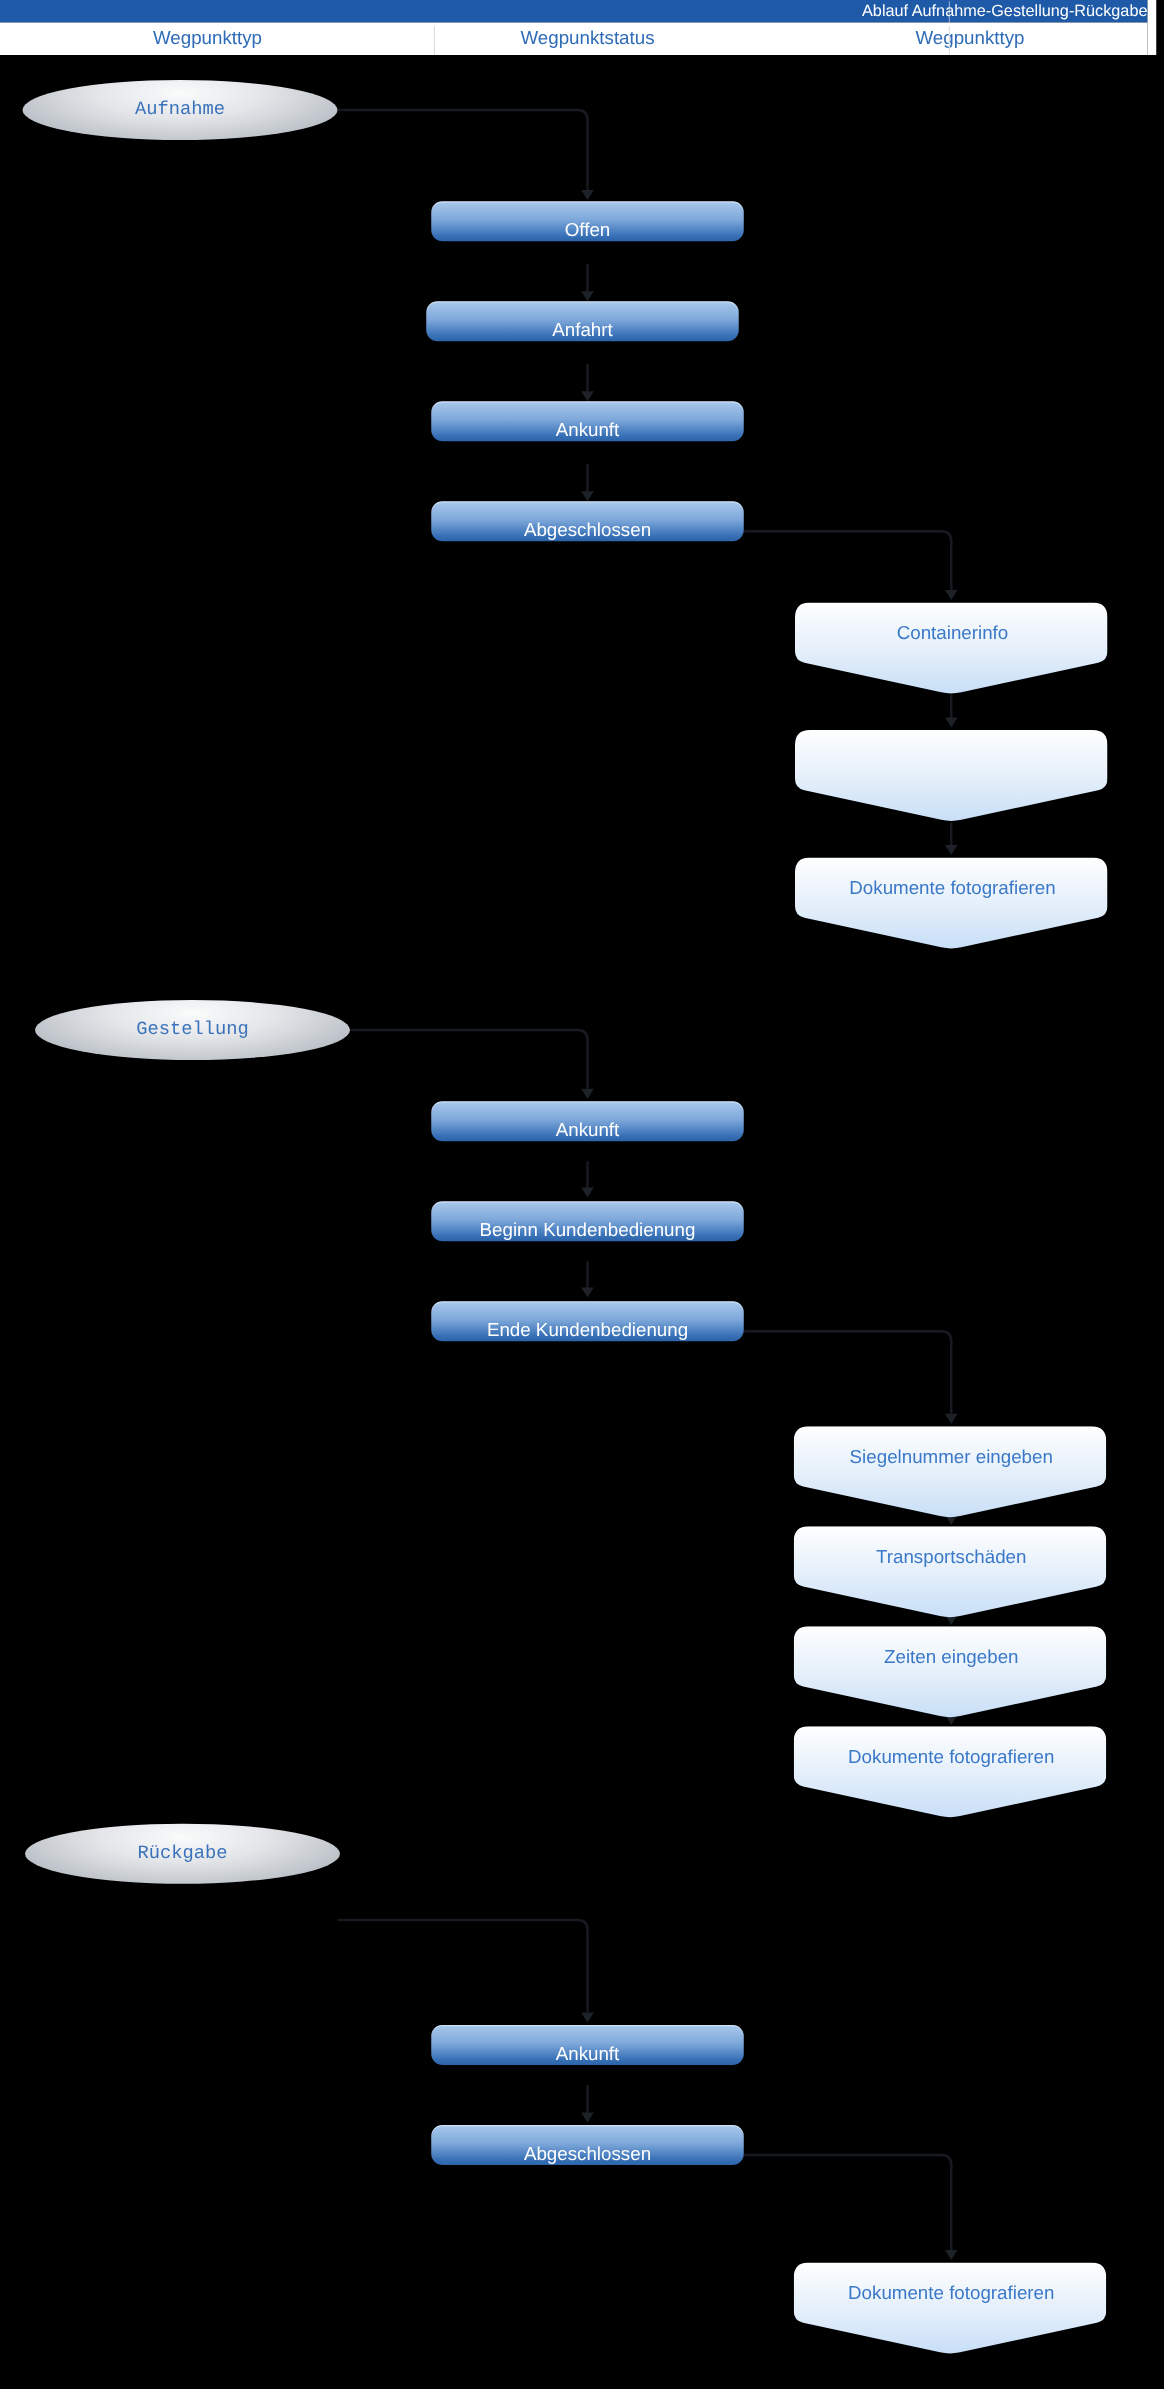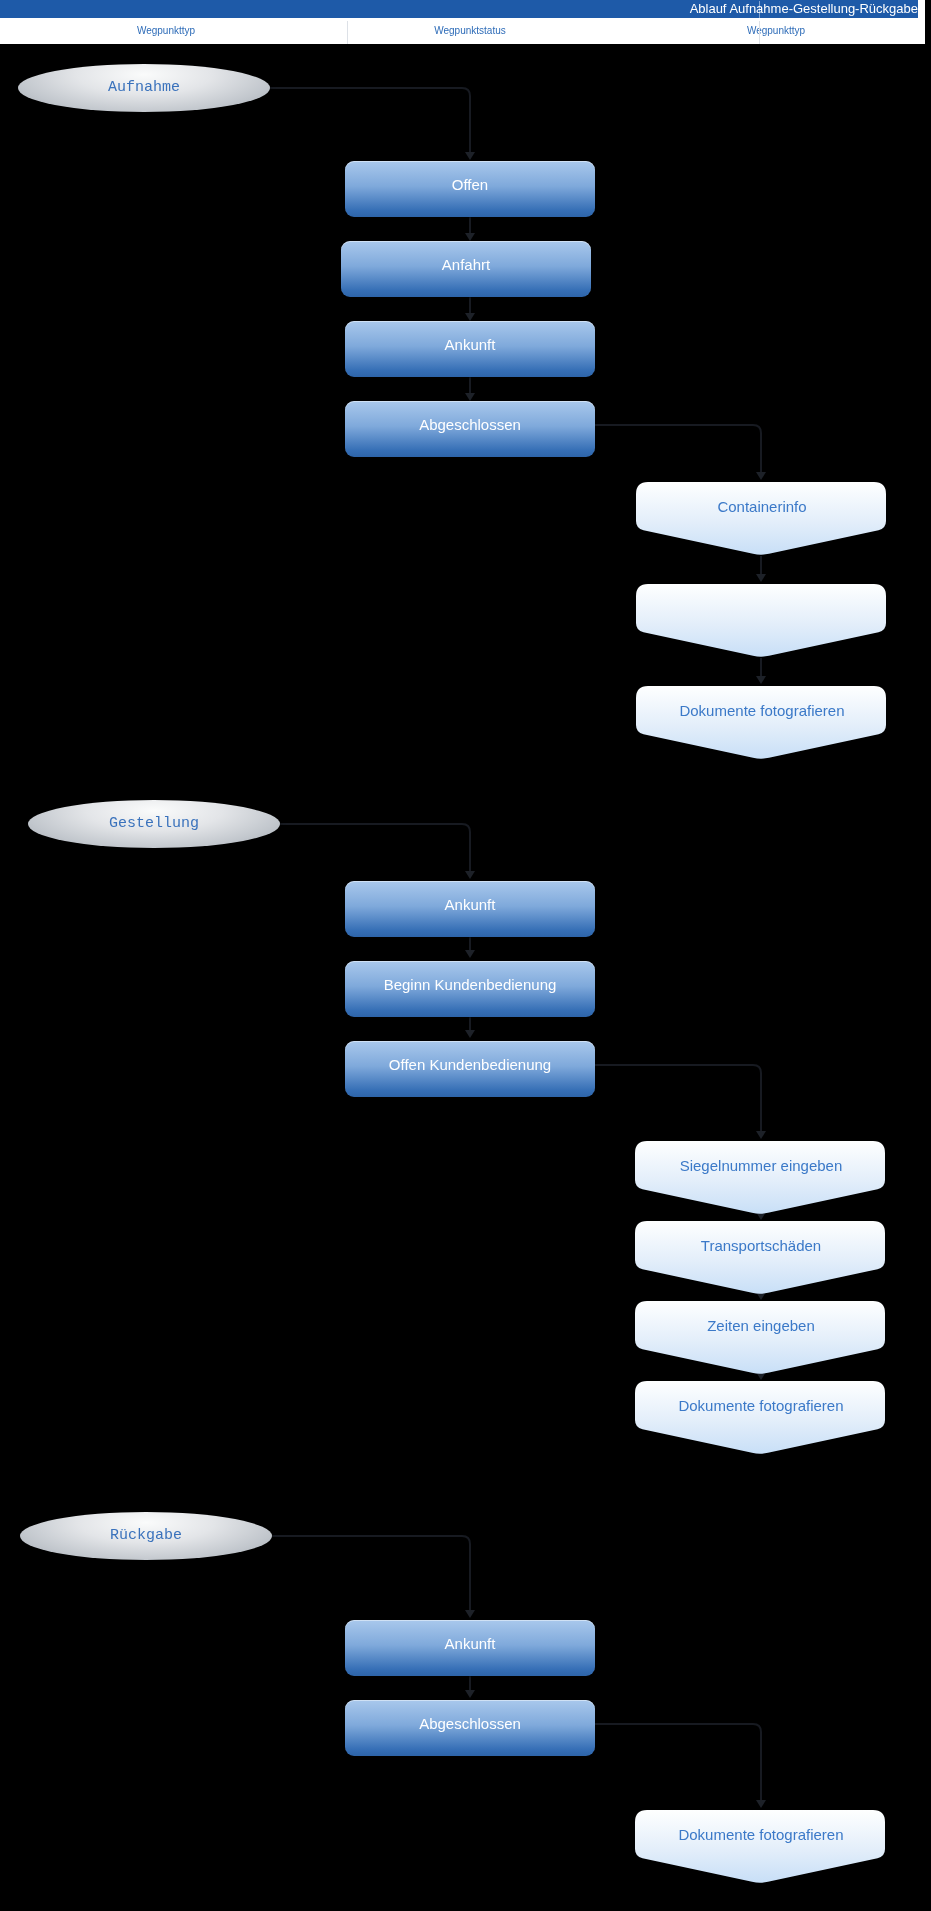--- a/index.html
+++ b/index.html
@@ -12,38 +12,38 @@
     position:absolute;left:0;top:0;width:918px;height:18px;
     background:var(--titlebar-bg,#1e5aa8);
     color:var(--titlebar-text,#ffffff);
     font-size:13px;line-height:18px;text-align:right;
   }
   .header-right-border{position:absolute;left:918px;top:0;width:7px;height:44px;background:#ffffff;}
   .colheader{position:absolute;left:0;top:18px;width:918px;height:26px;background:#ffffff;}
   .col-label{
     position:absolute;top:0;height:26px;line-height:26px;
     transform:translateX(-50%);
-    color:var(--header-text,#2e6cb8);font-size:10px;white-space:nowrap;
+    color:var(--header-text,#2e6cb8);font-size:15px;white-space:nowrap;
   }
   .col-div{position:absolute;top:3px;width:1px;height:23px;background:#dde1e7;}
   .col-div-blue{position:absolute;top:1px;width:1px;height:17px;background:rgba(255,255,255,.45);}
   
   .ellipse{
     position:absolute;width:252px;height:48px;border-radius:50%;
     background:radial-gradient(ellipse at 50% 22%, #fafbfb 0%, #e3e5e8 38%, #c2c7cd 72%, #a2a8b1 100%);
     box-shadow:0 2px 5px rgba(0,0,0,.6);
     text-align:center;
     font-family:Liberation Mono, monospace;
   }
   .ellipse span{
     display:inline-block;line-height:48px;
     color:var(--ellipse-text,#3a72bc);font-size:15px;white-space:nowrap;
   }
   .st{
-    position:absolute;width:250px;height:56px;border-radius:9px;
+    position:absolute;width:250px;height:32px;border-radius:9px;
     background:linear-gradient(180deg,#a9c8ec 0%,#7fa9db 45%,#366fb6 88%,#2d64a9 100%);
     box-shadow:inset 0 1px 0 rgba(255,255,255,.45), 0 1px 2px rgba(0,0,0,.55);
     text-align:center;
   }
   .st span{
     display:inline-block;line-height:48px;
     color:var(--status-text,#ffffff);font-size:15px;white-space:nowrap;
   }
   .fn{position:absolute;width:250px;height:74px;}
   .fn svg{position:absolute;left:0;top:0;display:block;}
@@ -158,21 +158,21 @@
     <span>Gestellung</span>
   </div>
 
   <div class="st" style="left:345px;top:881px">
     <span>Ankunft</span>
   </div>
   <div class="st" style="left:345px;top:961px">
     <span>Beginn Kundenbedienung</span>
   </div>
   <div class="st" style="left:345px;top:1041px">
-    <span>Offen Kundenbedienung</span>
+    <span>Ende Kundenbedienung</span>
   </div>
 
   <div class="fn" style="left:635px;top:1141px">
     <svg width="250" height="74" viewBox="0 0 250 74">
       <path d="M12 0 H238 Q250 0 250 12 V39 Q250 46.5 242.5 48.2 L133 71.8 Q125 73.6 117 71.8 L7.5 48.2 Q0 46.5 0 39 V12 Q0 0 12 0 Z" fill="url(#fnGrad)"></path>
     </svg>
     <span class="fn-label">Siegelnummer eingeben</span>
   </div>
   <div class="fn" style="left:635px;top:1221px">
     <svg width="250" height="74" viewBox="0 0 250 74">
@@ -186,21 +186,21 @@
     </svg>
     <span class="fn-label">Zeiten eingeben</span>
   </div>
   <div class="fn" style="left:635px;top:1381px">
     <svg width="250" height="74" viewBox="0 0 250 74">
       <path d="M12 0 H238 Q250 0 250 12 V39 Q250 46.5 242.5 48.2 L133 71.8 Q125 73.6 117 71.8 L7.5 48.2 Q0 46.5 0 39 V12 Q0 0 12 0 Z" fill="url(#fnGrad)"></path>
     </svg>
     <span class="fn-label">Dokumente fotografieren</span>
   </div>
 
-  <div class="ellipse" style="left:20px;top:1512px">
+  <div class="ellipse" style="left:20px;top:1459px">
     <span>Rückgabe</span>
   </div>
 
   <div class="st" style="left:345px;top:1620px">
     <span>Ankunft</span>
   </div>
   <div class="st" style="left:345px;top:1700px">
     <span>Abgeschlossen</span>
   </div>
 

